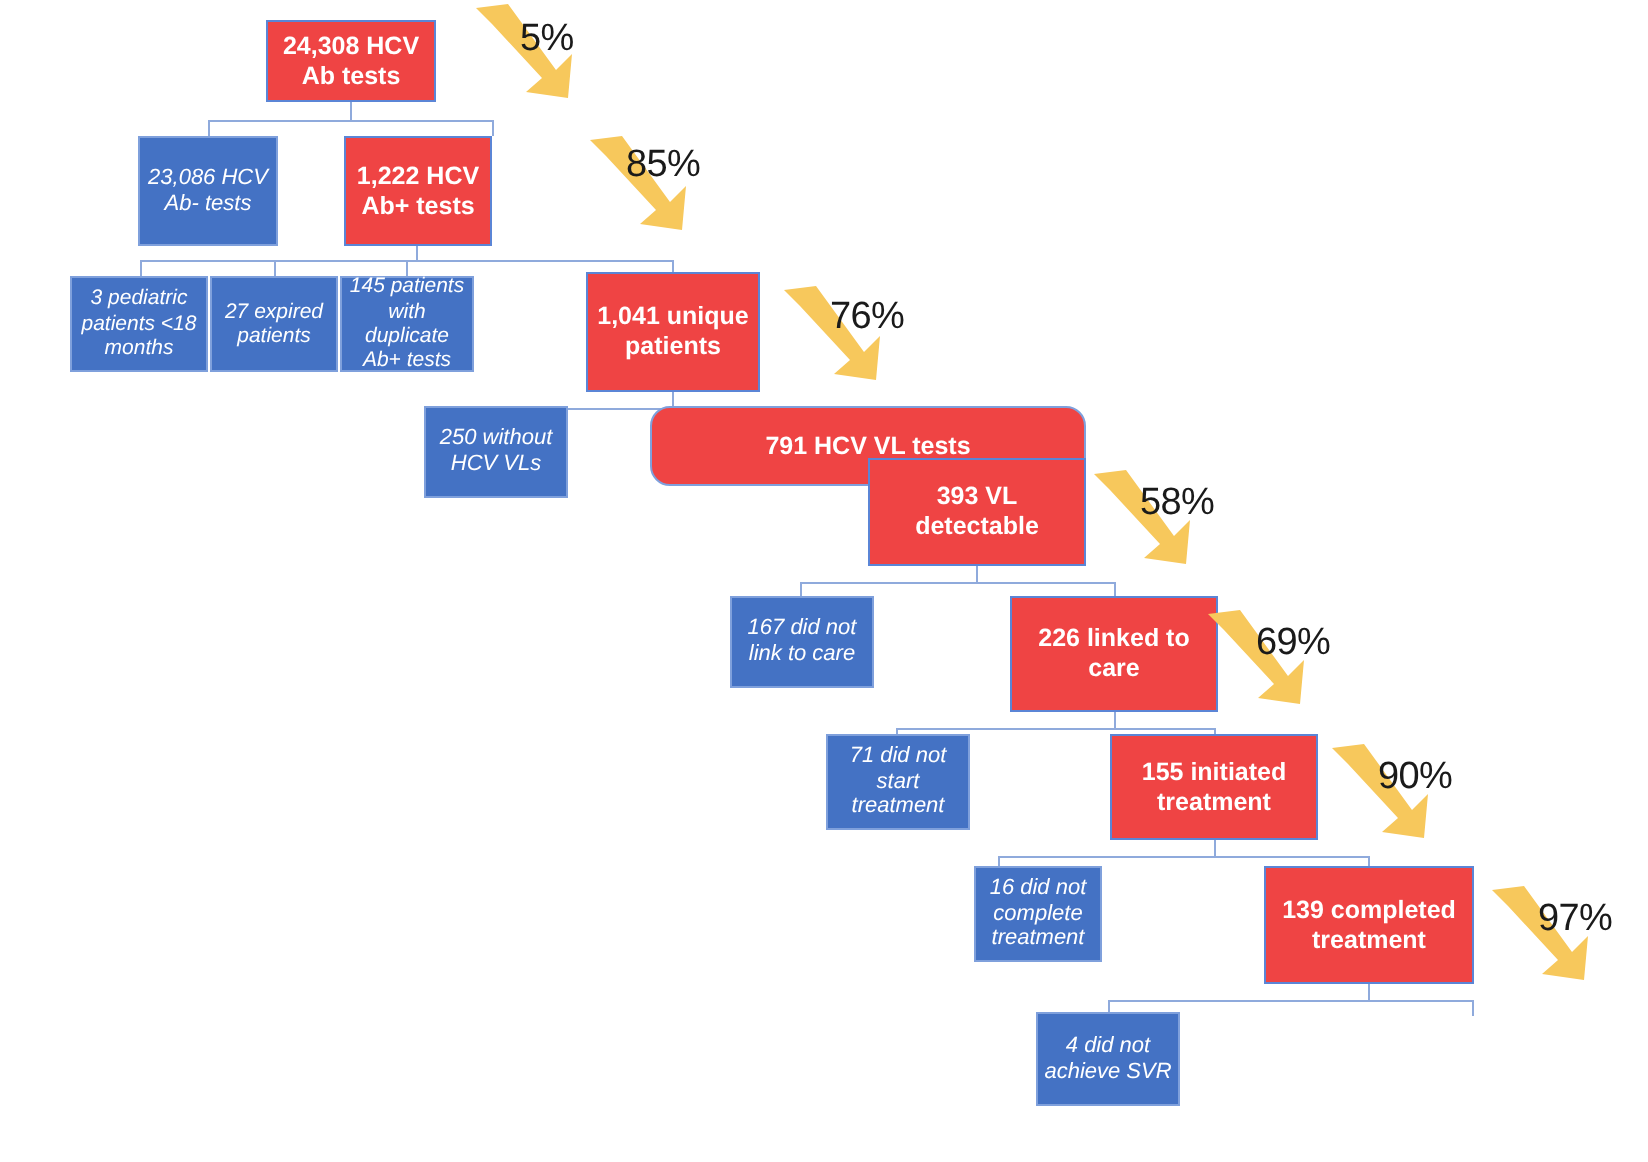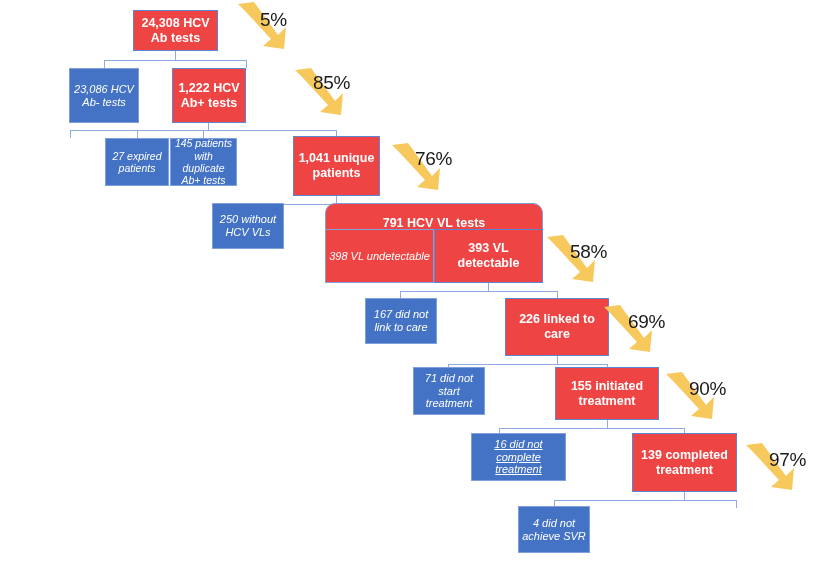--- a/index.html
+++ b/index.html
@@ -113,44 +113,44 @@
   <div class="conn h" style="left:554px; top:500px; width:182px;"></div>
   <div class="conn v" style="left:554px; top:500px; height:8px;"></div>
   <div class="conn v" style="left:736px; top:500px; height:8px;"></div>
 
   <div class="box main" style="left:133px; top:10px; width:85px; height:41px;">24,308 HCV Ab tests</div>
 
   <div class="box excl" style="left:69px; top:68px; width:70px; height:55px;">23,086 HCV Ab- tests</div>
 
   <div class="box main" style="left:172px; top:68px; width:74px; height:55px;">1,222 HCV Ab+ tests</div>
 
+  <div class="box excl" style="left:35px; top:138px; width:69px; height:48px; font-size:10.5px;">3 pediatric patients &lt;18 months</div>
 
   <div class="box excl" style="left:105px; top:138px; width:64px; height:48px; font-size:10.5px;">27 expired patients</div>
 
   <div class="box excl" style="left:170px; top:138px; width:67px; height:48px; font-size:10.5px;">145 patients with duplicate Ab+ tests</div>
 
   <div class="box main" style="left:293px; top:136px; width:87px; height:60px;">1,041 unique patients</div>
 
   <div class="box excl" style="left:212px; top:203px; width:72px; height:46px;">250 without HCV VLs</div>
 
   <div class="box header" style="left:325px; top:203px; width:218px; height:40px;border-radius:10px;">791 HCV VL tests</div>
 
-  <div class="box sub-italic" style="left:325px; top:229px; width:109px; height:54px;">398 VL undetectable</div>
 
   <div class="box main" style="left:434px; top:229px; width:109px; height:54px;">393 VL detectable</div>
 
   <div class="box excl" style="left:365px; top:298px; width:72px; height:46px;">167 did not link to care</div>
 
   <div class="box main" style="left:505px; top:298px; width:104px; height:58px;">226 linked to care</div>
 
   <div class="box excl" style="left:413px; top:367px; width:72px; height:48px;">71 did not start treatment</div>
 
   <div class="box main" style="left:555px; top:367px; width:104px; height:53px;">155 initiated treatment</div>
 
-  <div class="box excl" style="left:471px; top:433px; width:95px; height:48px;text-decoration:underline;">16 did not complete treatment</div>
+  <div class="box excl" style="left:487px; top:433px; width:64px; height:48px;">16 did not complete treatment</div>
 
   <div class="box main" style="left:632px; top:433px; width:105px; height:59px;">139 completed treatment</div>
 
   <div class="box excl" style="left:518px; top:506px; width:72px; height:47px;">4 did not achieve SVR</div>
 
 
   <svg class="arrow" width="60" height="52" viewBox="0 0 60 52" style="left:234px; top:2px;">
     <polygon class="arrow-body" points="4,2 20,0 44,33 52,25 50,47 29,44 37,37 12,10"></polygon>
   </svg>
 

